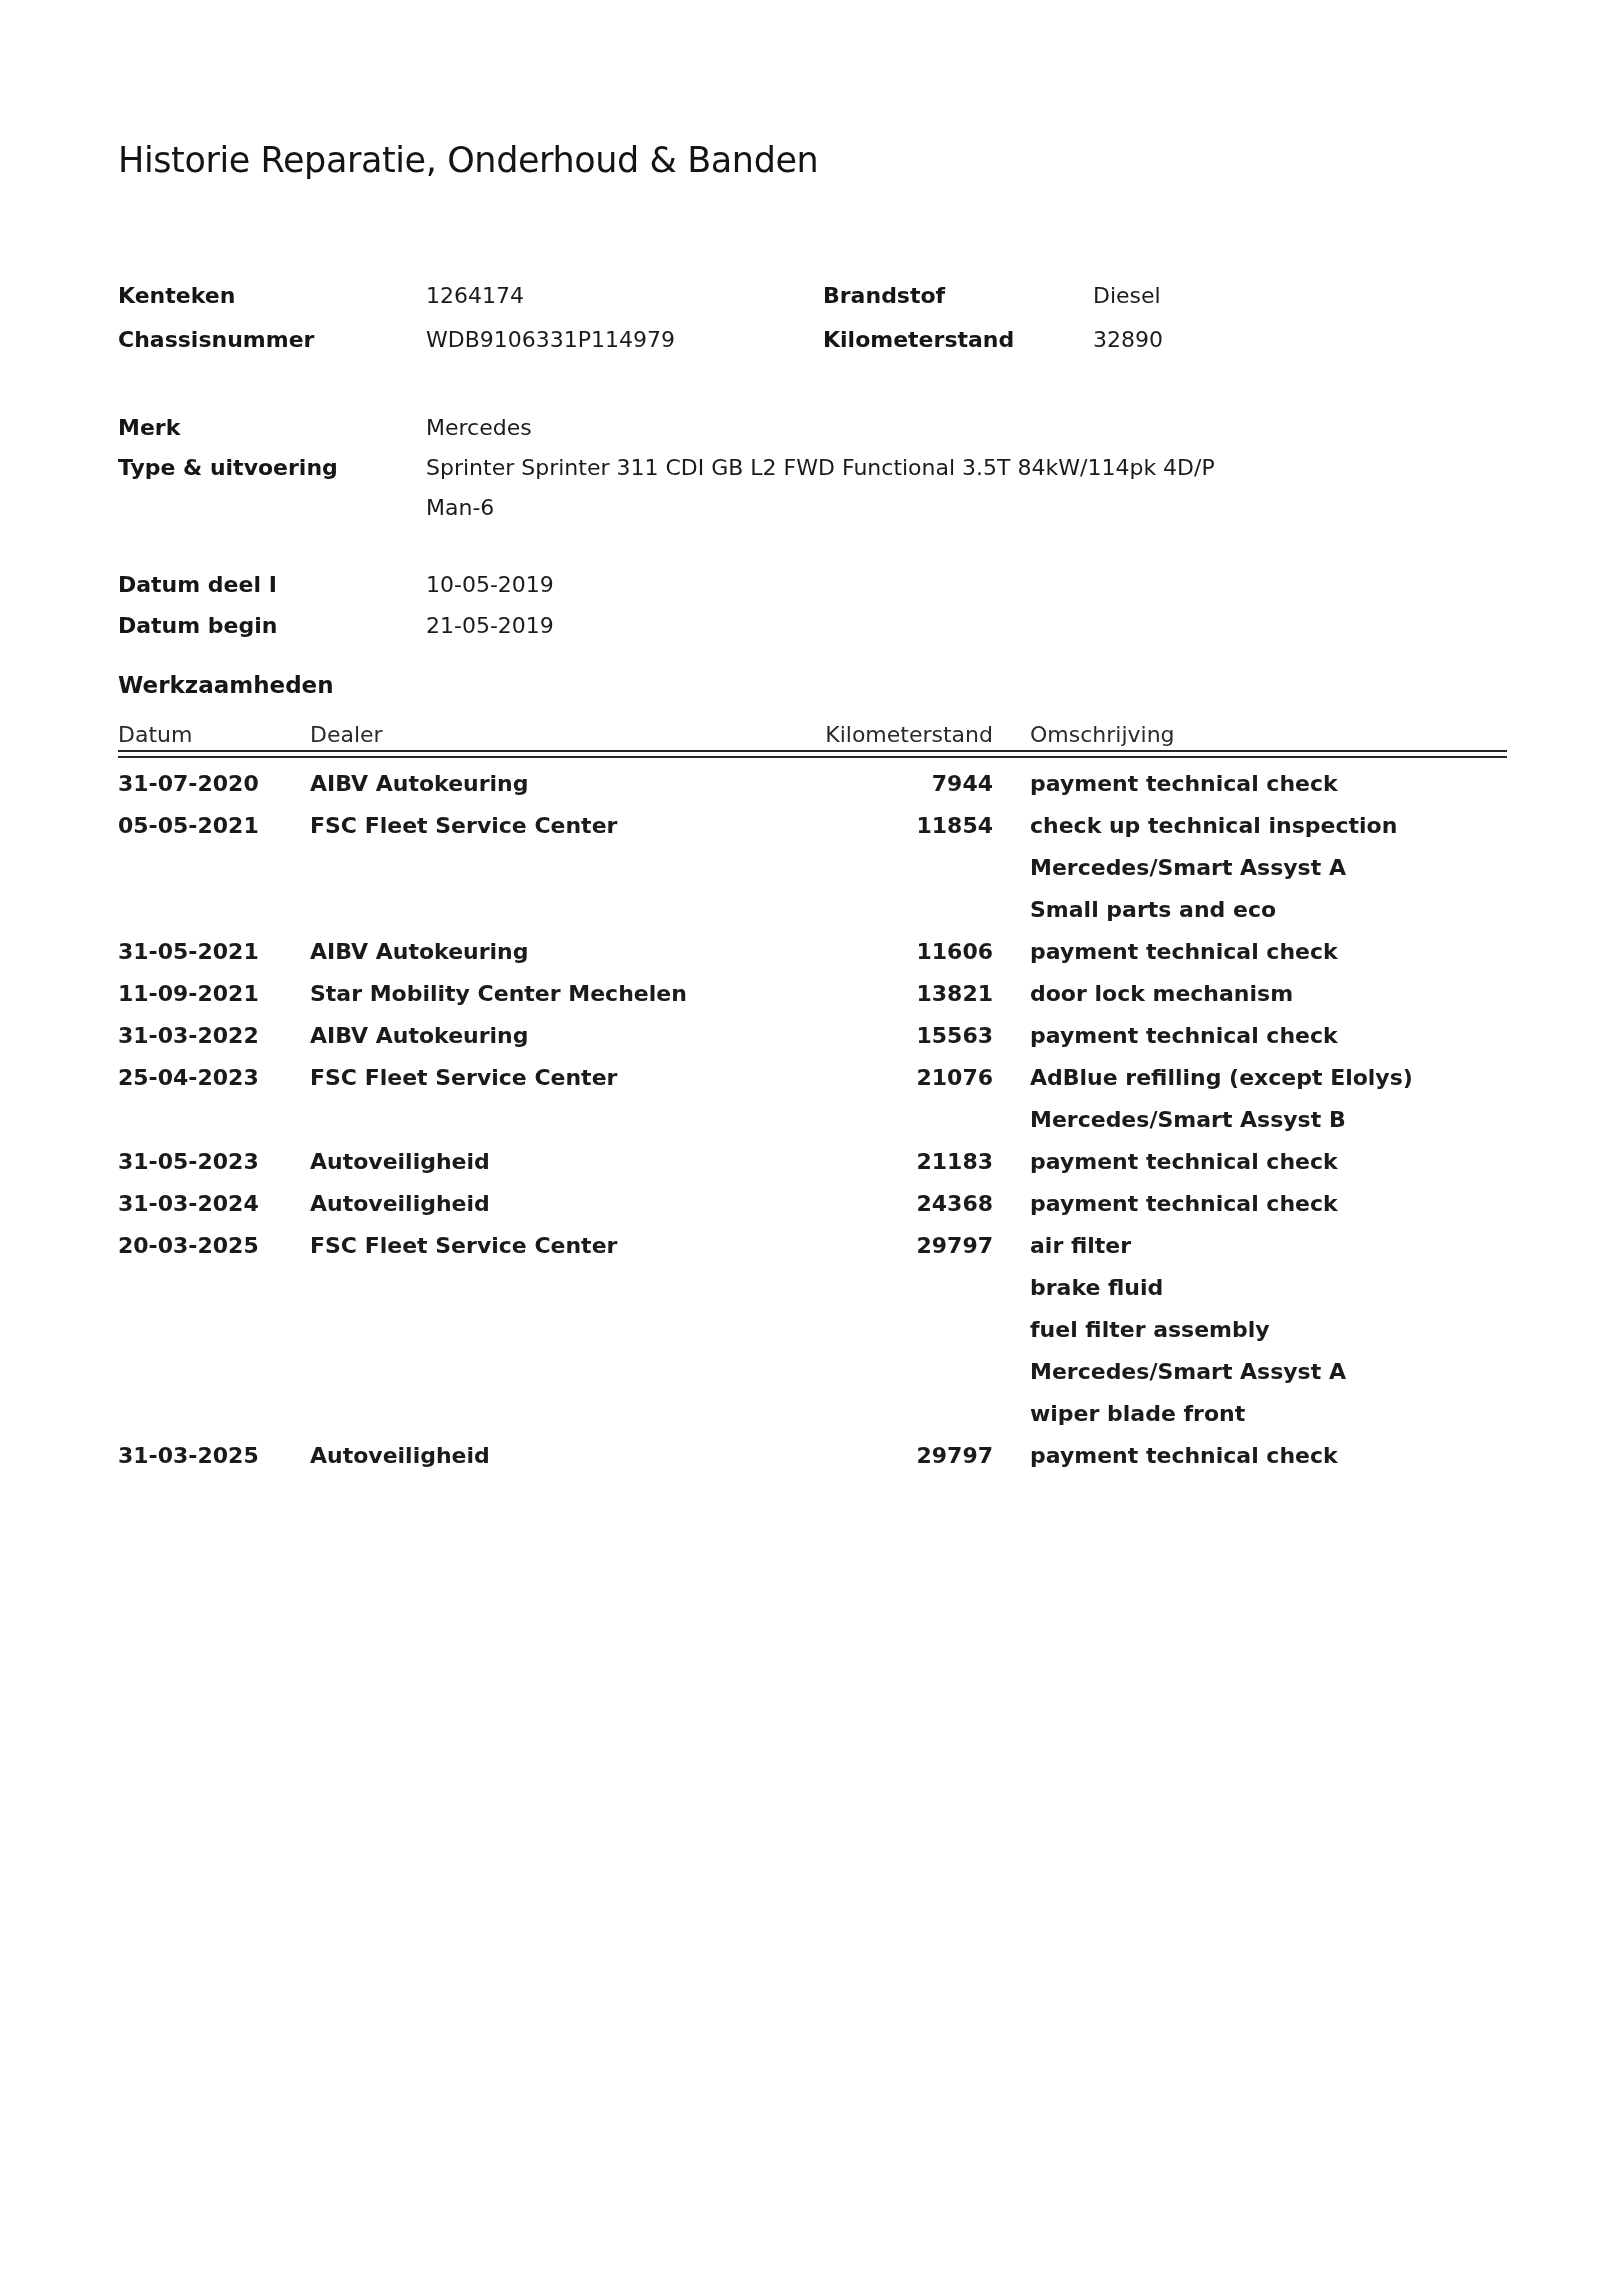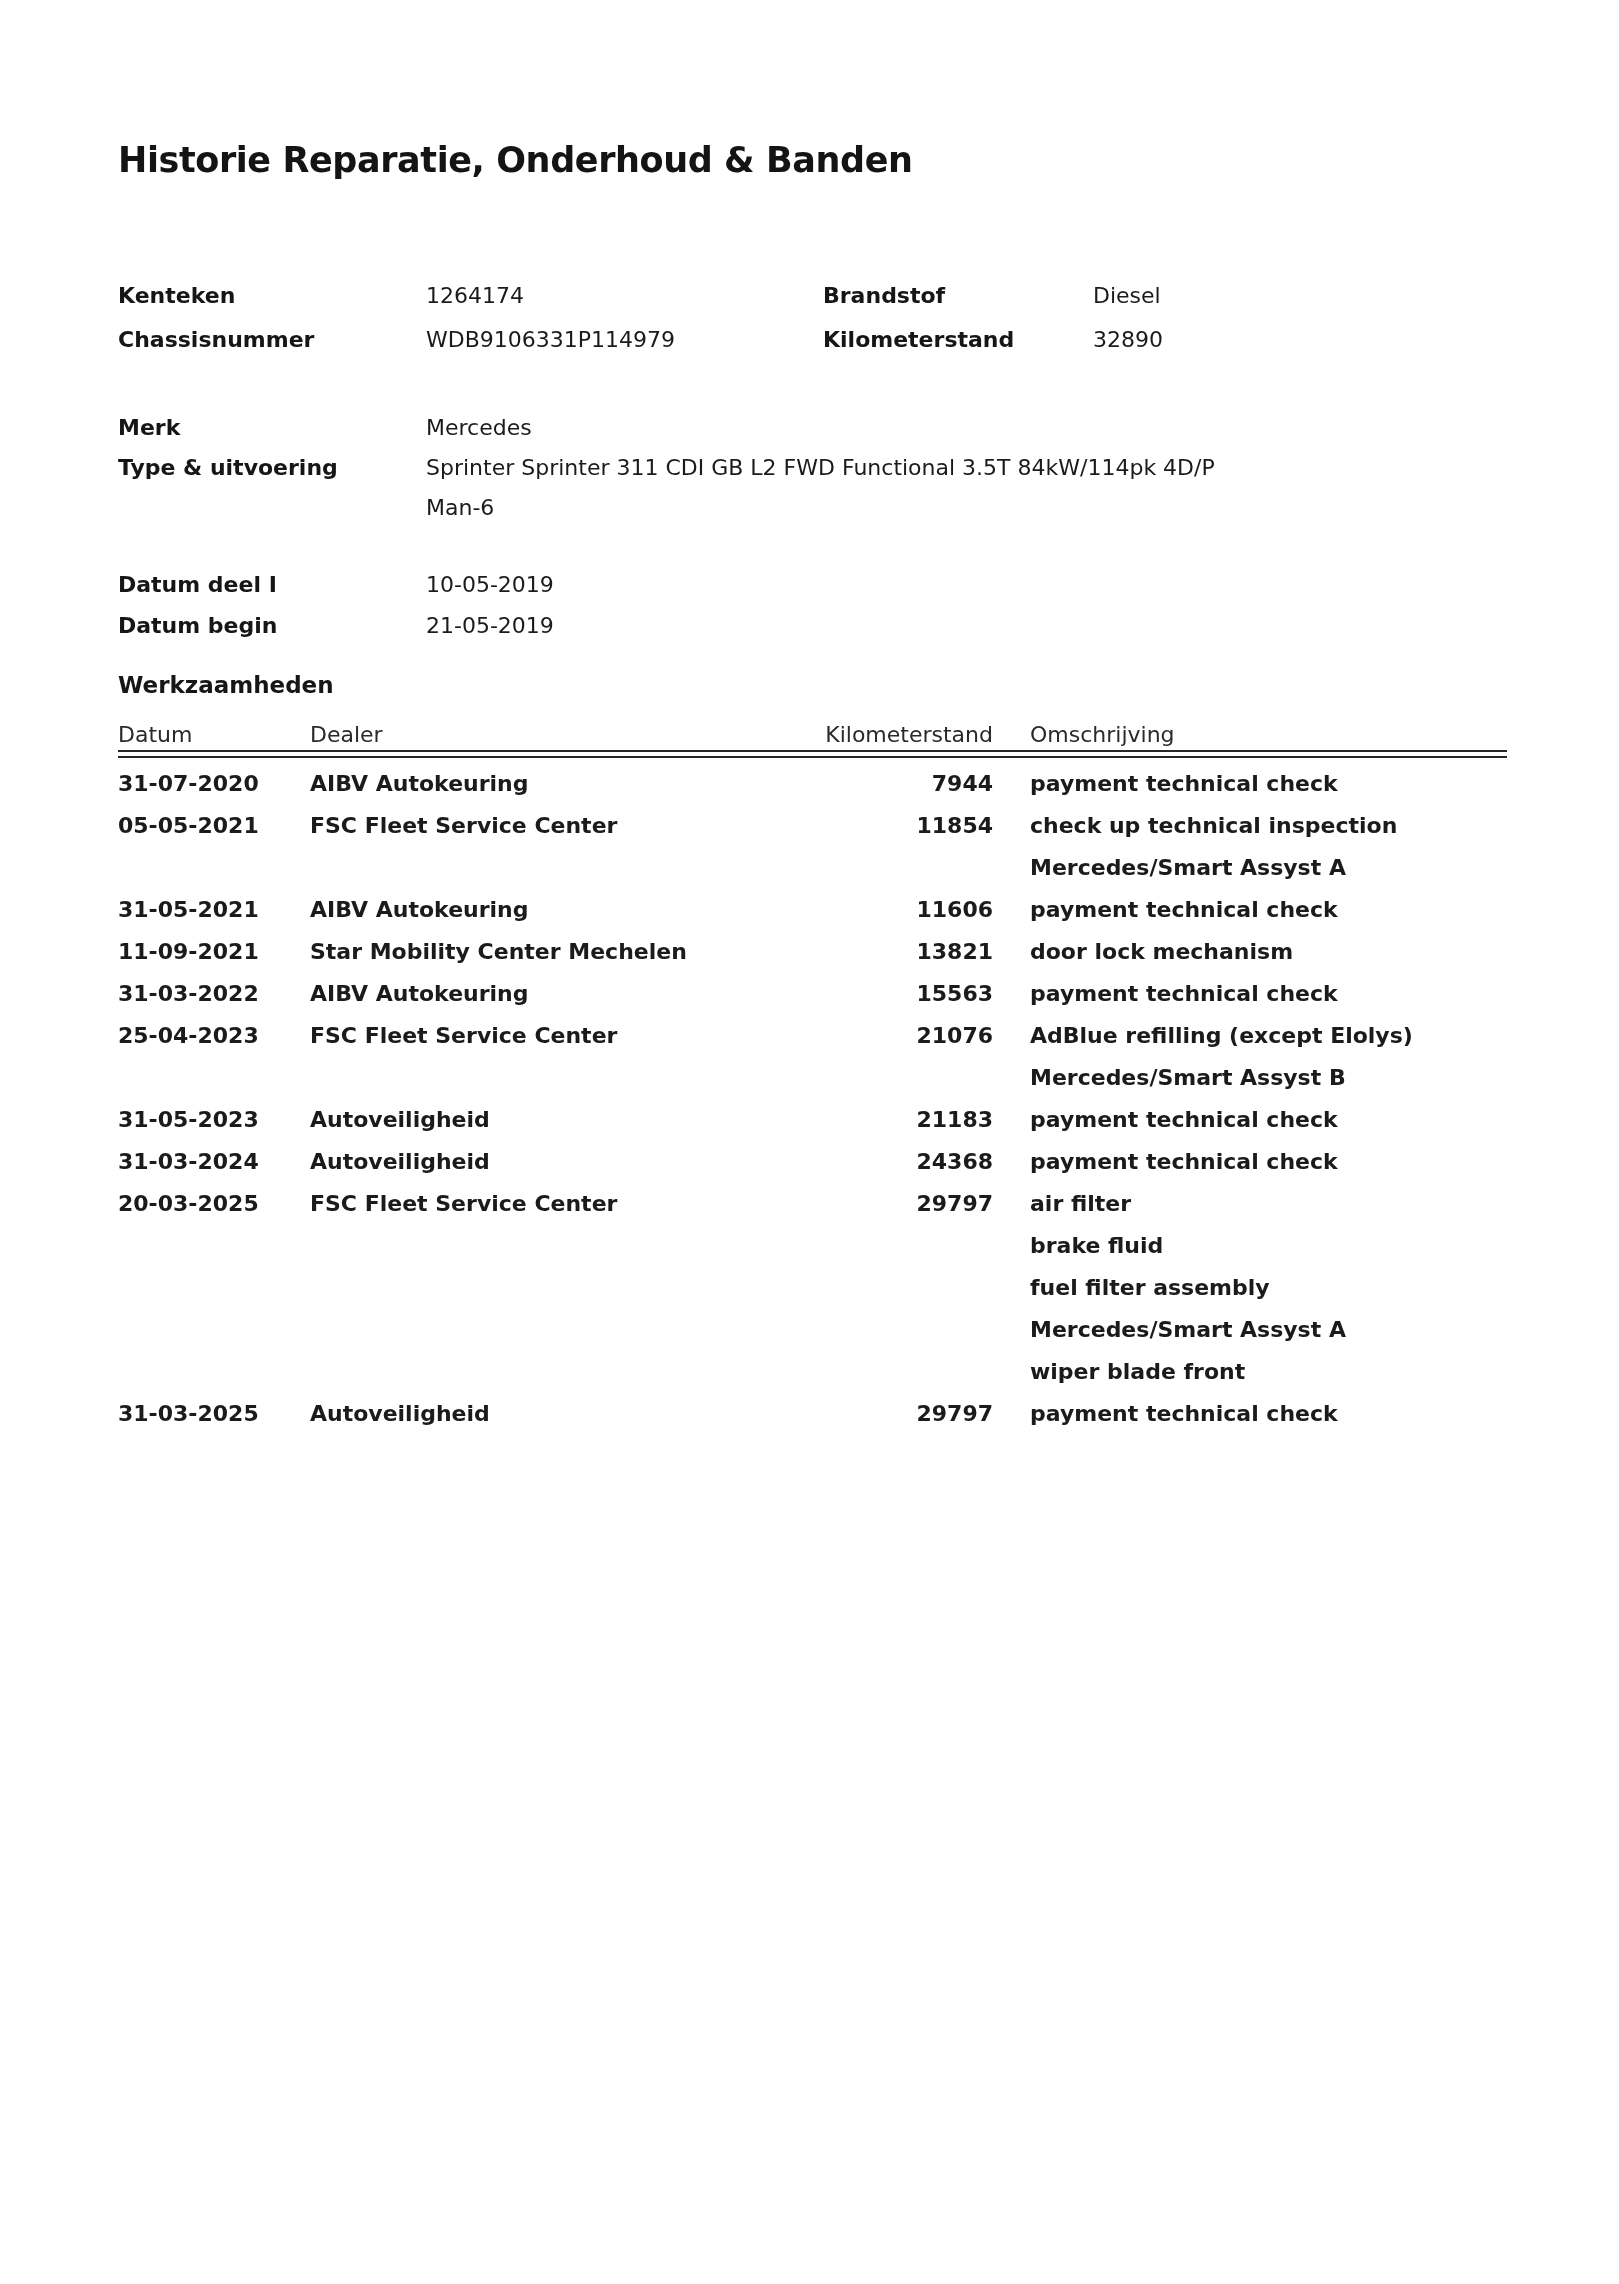--- a/index.html
+++ b/index.html
@@ -11,21 +11,21 @@
     background: #ffffff;
     font-family: "DejaVu Sans", "Liberation Sans", sans-serif;
     color: #1b1b1b;
     overflow: hidden;
   }
   .title {
     position: absolute;
     left: 118px;
     top: 140px;
     font-size: 35px;
-    font-weight: bold;
+    font-weight: normal;
     letter-spacing: -0.4px;
     color: #141414;
   }
   .fs { font-size: 22px; margin-top: 40px; }
   .label { font-weight: bold; color: #161616; }
 
   .info1 { position: absolute; left: 118px; top: 243px; width: 1417px; }
   .info1 .info-row {
     display: grid;
     grid-template-columns: 308px 397px 270px auto;
@@ -150,20 +150,26 @@
             <div class="cell c-dealer">FSC Fleet Service Center</div>
             <div class="cell c-km">11854</div>
             <div class="cell c-oms">check up technical inspection</div>
           </div>
           <div class="trow">
             <div class="cell c-datum"></div>
             <div class="cell c-dealer"></div>
             <div class="cell c-km"></div>
             <div class="cell c-oms">Mercedes/Smart Assyst A</div>
           </div>
+          <div class="trow">
+            <div class="cell c-datum"></div>
+            <div class="cell c-dealer"></div>
+            <div class="cell c-km"></div>
+            <div class="cell c-oms">Small parts and eco</div>
+          </div>
         </div>
         <div class="record">
           <div class="trow">
             <div class="cell c-datum">31-05-2021</div>
             <div class="cell c-dealer">AIBV Autokeuring</div>
             <div class="cell c-km">11606</div>
             <div class="cell c-oms">payment technical check</div>
           </div>
         </div>
         <div class="record">

